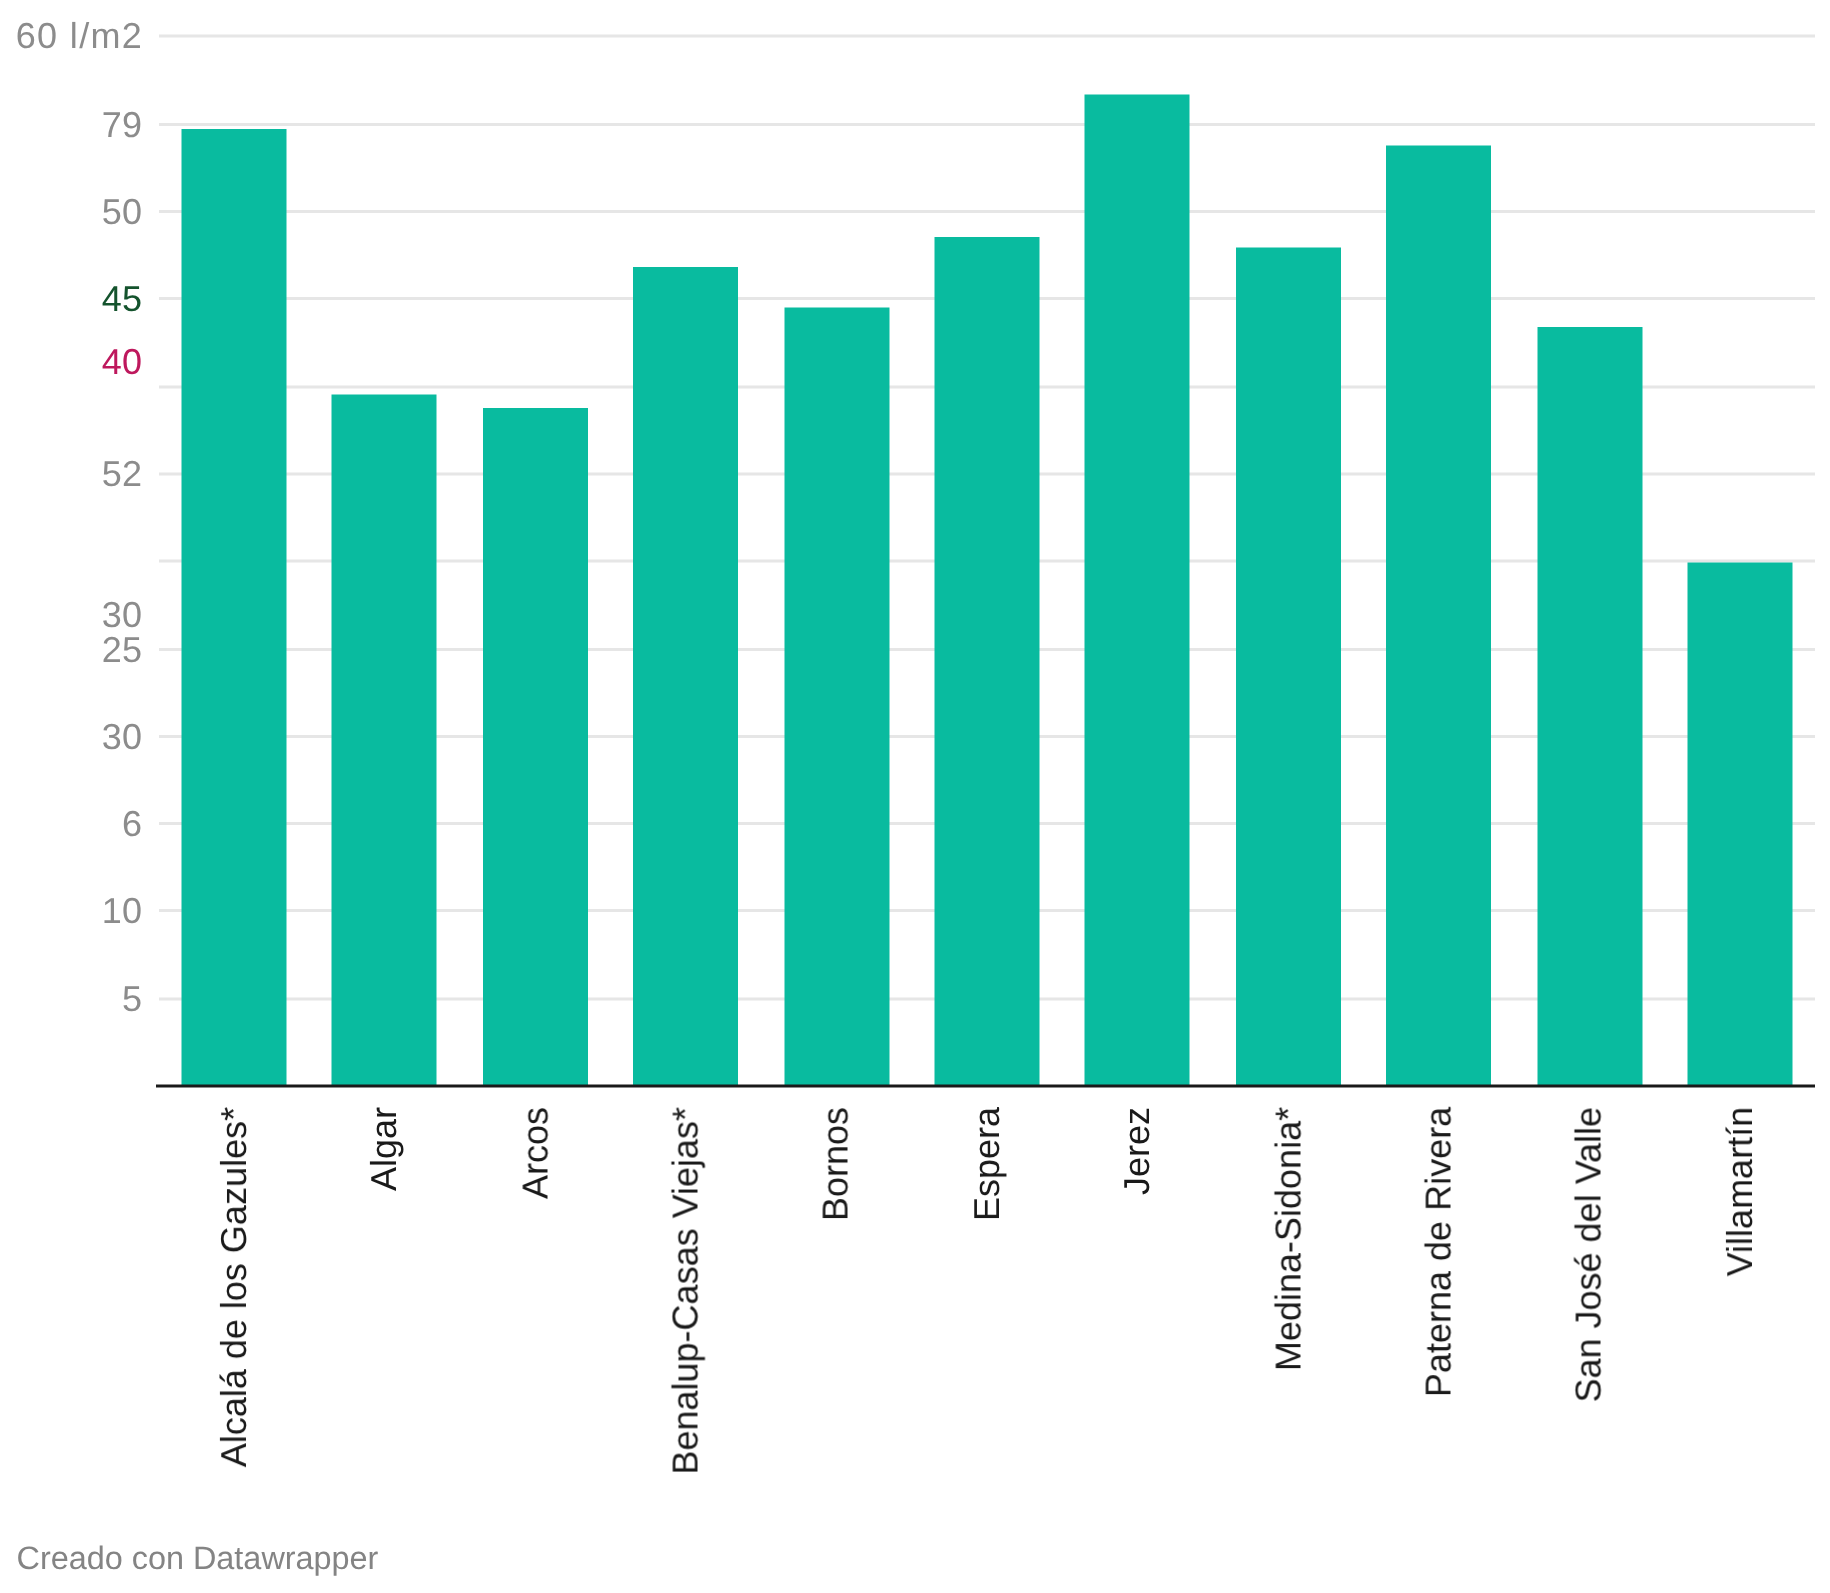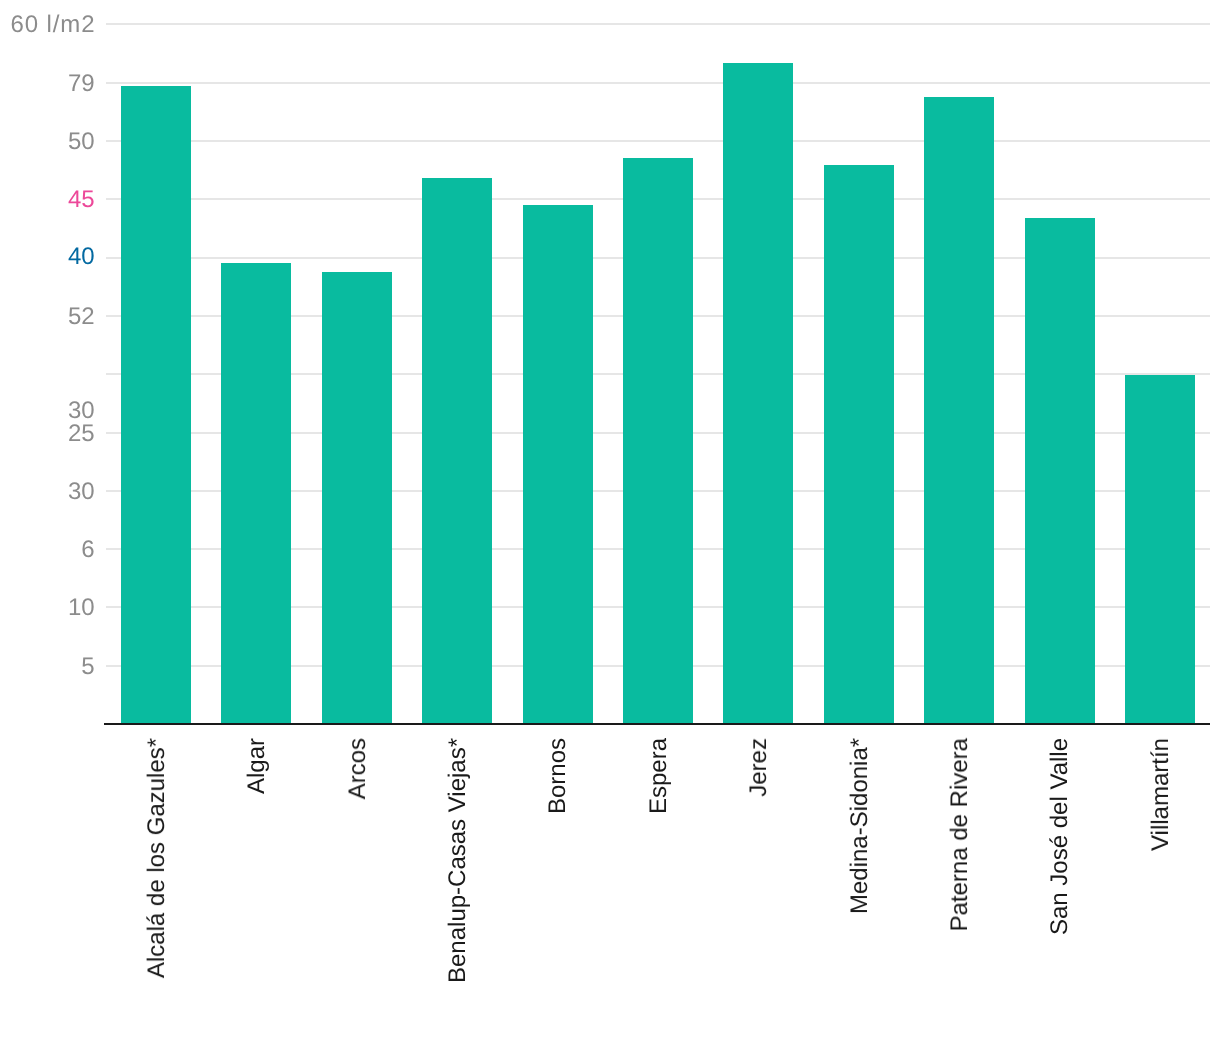--- a/index.html
+++ b/index.html
@@ -57,22 +57,22 @@
     <div class="bar" style="left: 823.77px; top: 165.45px; height: 558.61px; width: 70px; background: rgb(9, 187, 159);"></div>
     <div class="bar" style="left: 924.18px; top: 96.6444px; height: 627.416px; width: 70px; background: rgb(9, 187, 159);"></div>
     <div class="bar" style="left: 1024.59px; top: 217.929px; height: 506.131px; width: 70px; background: rgb(9, 187, 159);"></div>
     <div class="bar" style="left: 1125px; top: 375.366px; height: 348.694px; width: 70px; background: rgb(9, 187, 159);"></div>
 
     <div class="axisline" style="background: rgb(26, 26, 26);"></div>
 
     <div class="ytick unit" style="top: 13.34px; color: rgb(140, 140, 140);">60 l/m2</div>
     <div class="ytick" style="top: 71.65px; color: rgb(140, 140, 140);">79</div>
     <div class="ytick" style="top: 129.96px; color: rgb(140, 140, 140);">50</div>
-    <div class="ytick" style="top: 188.27px; color: #ec4899;">45</div>
-    <div class="ytick" style="top: 245px; color: #0369a1;">40</div>
+    <div class="ytick" style="top: 188.27px; color: #14532d;">45</div>
+    <div class="ytick" style="top: 230px; color: #be185d;">40</div>
     <div class="ytick" style="top: 304.89px; color: rgb(140, 140, 140);">52</div>
     <div class="ytick" style="top: 363.2px; color: rgb(140, 140, 140); margin-top: 36px;">30</div>
     <div class="ytick" style="top: 421.51px; color: rgb(140, 140, 140);">25</div>
     <div class="ytick" style="top: 479.82px; color: rgb(140, 140, 140);">30</div>
     <div class="ytick" style="top: 538.13px; color: rgb(140, 140, 140);">6</div>
     <div class="ytick" style="top: 596.44px; color: rgb(140, 140, 140);">10</div>
     <div class="ytick" style="top: 654.75px; color: rgb(140, 140, 140);">5</div>
 
     <div class="xlabel" style="left: 144.7px; top: 738.2px; color: rgb(26, 26, 26);">Alcalá de los Gazules*</div>
     <div class="xlabel" style="left: 245.11px; top: 738.2px; color: rgb(26, 26, 26);">Algar</div>
@@ -81,14 +81,15 @@
     <div class="xlabel" style="left: 546.34px; top: 738.2px; color: rgb(26, 26, 26);">Bornos</div>
     <div class="xlabel" style="left: 646.75px; top: 738.2px; color: rgb(26, 26, 26);">Espera</div>
     <div class="xlabel" style="left: 747.16px; top: 738.2px; color: rgb(26, 26, 26);">Jerez</div>
     <div class="xlabel" style="left: 847.57px; top: 738.2px; color: rgb(26, 26, 26);">Medina-Sidonia*</div>
     <div class="xlabel" style="left: 947.98px; top: 738.2px; color: rgb(26, 26, 26);">Paterna de Rivera</div>
     <div class="xlabel" style="left: 1048.39px; top: 738.2px; color: rgb(26, 26, 26);">San José del Valle</div>
     <div class="xlabel" style="left: 1148.8px; top: 738.2px; color: rgb(26, 26, 26);">Villamartín</div>
 
   </div>
 
+  <div class="footer" style="color: rgb(132, 132, 132);">Creado con Datawrapper</div>
 
 </div>
 
 </body></html>

